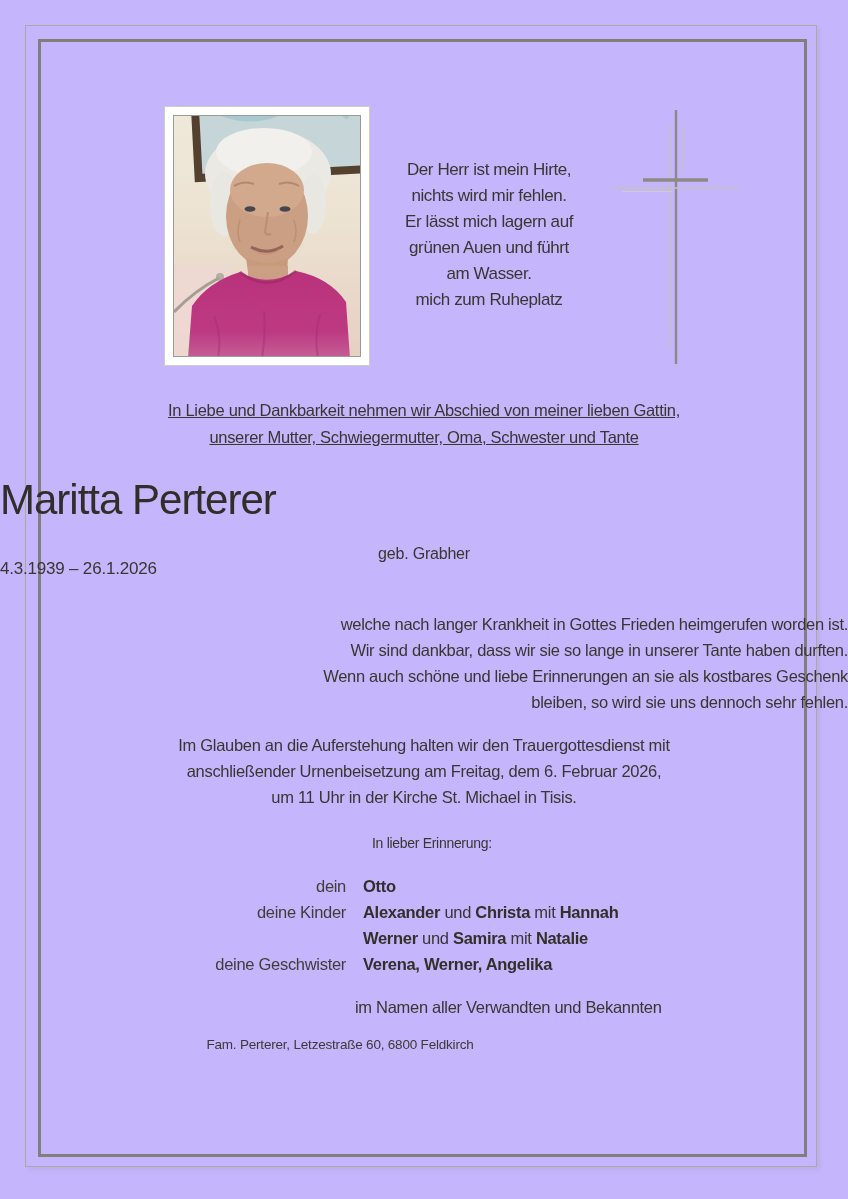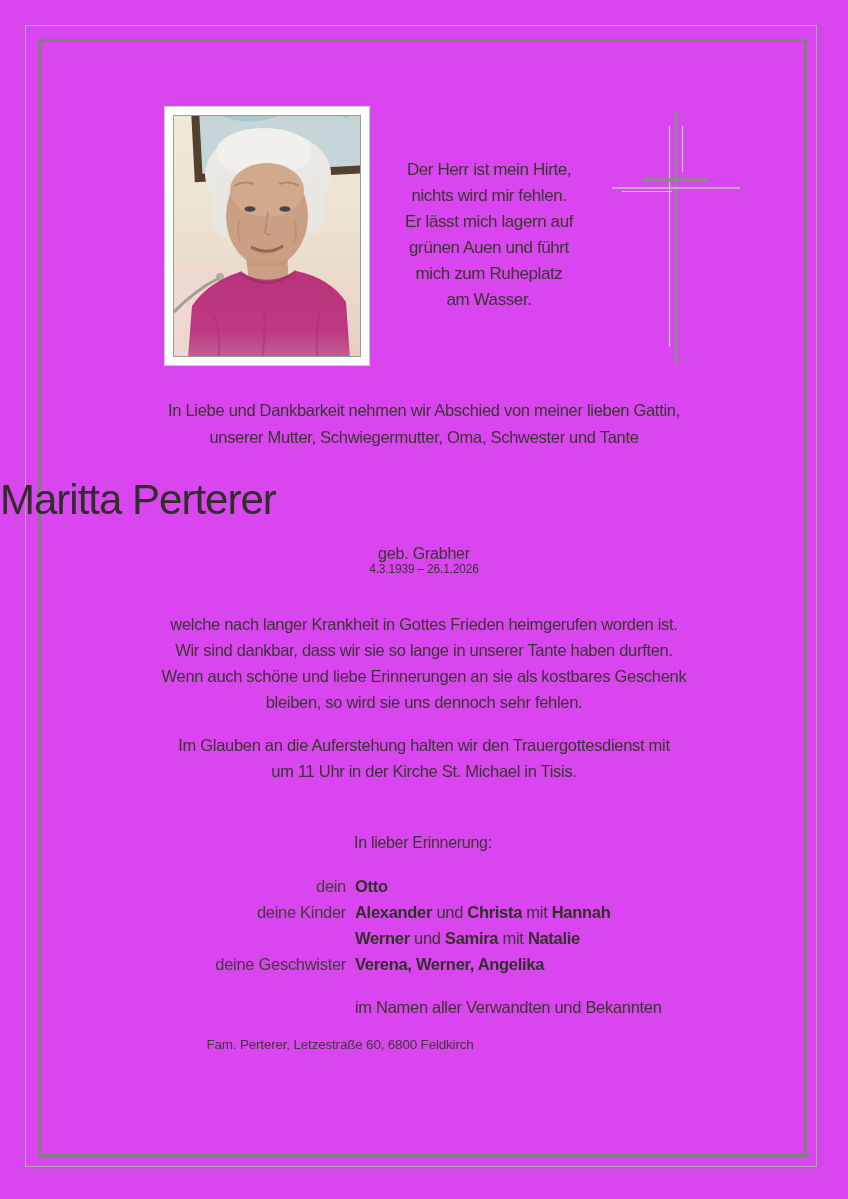--- a/index.html
+++ b/index.html
@@ -1,50 +1,50 @@
 <!DOCTYPE html>
 <html><head>
 <meta charset="utf-8">
 <style>
   html,body{margin:0;padding:0;background:#f9f7ee;}
-  .page{position:relative;width:848px;height:1199px;background:#d946ef;overflow:hidden;
+  .page{position:relative;width:848px;height:1199px;background:#c4b5fd;overflow:hidden;
         font-family:"Liberation Sans",sans-serif;color:#3a3630;}
   .outer-border{position:absolute;left:25px;top:25px;width:790px;height:1140px;
         border:1px solid #aaaaa2;box-shadow:3px 3px 4px rgba(120,120,110,0.12);}
   .inner-border{position:absolute;left:38px;top:39px;width:763px;height:1112px;
         border:3px solid #80807a;}
   
   .photo-frame{position:absolute;left:164px;top:106px;width:206px;height:260px;
         background:#ffffff;border:1px solid #cdcdc5;box-sizing:border-box;padding:8px;}
   .photo-mat{width:100%;height:100%;border:1px solid #9c9c96;box-sizing:border-box;overflow:hidden;}
   .photo-mat svg{display:block;}
   
   .psalm{position:absolute;left:380px;top:157px;width:218px;text-align:center;
         font-size:17px;line-height:26px;letter-spacing:-0.4px;}
   
   .cross{position:absolute;left:606px;top:104px;}
   
   .intro{position:absolute;left:0;width:848px;top:397px;text-align:center;
-        font-size:16.5px;line-height:27px;letter-spacing:-0.3px;}
+        font-size:16.5px;line-height:27px;letter-spacing:-0.3px;text-decoration:underline;}
   .name{position:absolute;left:0;width:848px;top:474px;text-align:left;
         font-size:42px;line-height:52px;letter-spacing:-1px;color:#312d28;}
   .maiden{position:absolute;left:0;width:848px;top:529px;text-align:center;
         font-size:16px;line-height:26px;letter-spacing:-0.2px;margin-top:12px;}
-  .dates{position:absolute;left:0;width:848px;top:556px;text-align:center;
-        font-size:12px;line-height:26px;letter-spacing:-0.2px;}
-  .para1{position:absolute;left:0;width:848px;top:611px;text-align:center;
+  .dates{position:absolute;left:0;width:848px;top:556px;text-align:left;
+        font-size:17px;line-height:26px;letter-spacing:-0.2px;}
+  .para1{position:absolute;left:0;width:848px;top:611px;text-align:right;
         font-size:16.5px;line-height:26px;letter-spacing:-0.3px;}
   .para2{position:absolute;left:0;width:848px;top:732px;text-align:center;
         font-size:16.5px;line-height:26px;letter-spacing:-0.3px;}
   
-  .rem-heading{position:absolute;left:354px;top:830px;font-size:16px;line-height:26px;letter-spacing:-0.3px;}
+  .rem-heading{position:absolute;left:372px;top:830px;font-size:14px;line-height:26px;letter-spacing:-0.3px;}
   .rem-rows{position:absolute;left:0;top:873px;width:848px;}
   .rem-row{display:flex;font-size:16.5px;line-height:26px;letter-spacing:-0.3px;}
   .rem-label{width:346px;text-align:right;color:#413d37;}
-  .rem-names{margin-left:9px;}
+  .rem-names{margin-left:17px;}
   .b{font-weight:700;color:#332f29;}
   .closing{position:absolute;left:355px;top:994px;font-size:16.5px;line-height:26px;letter-spacing:-0.3px;}
   .footer{position:absolute;left:0;width:680px;top:1035px;text-align:center;
         font-size:13.5px;line-height:20px;letter-spacing:-0.2px;color:#3e3a34;}
 </style>
 </head>
 <body>
 
 <div class="page">
 
@@ -96,22 +96,22 @@
         <path d="M40 200 Q48 220 44 242 M146 198 Q140 218 144 242 M90 195 Q92 218 88 242" stroke="#a52d6f" stroke-width="2" fill="none" opacity="0.45"></path>
       </svg>
     </div>
   </div>
 
   <div class="psalm">
     <div>Der Herr ist mein Hirte,</div>
     <div>nichts wird mir fehlen.</div>
     <div>Er lässt mich lagern auf</div>
     <div>grünen Auen und führt</div>
+    <div>am Wasser.</div>
     <div>mich zum Ruheplatz</div>
-    <div>am Wasser.</div>
   </div>
 
   <div class="cross">
     <svg width="140" height="266" viewBox="0 0 140 266" xmlns="http://www.w3.org/2000/svg">
       <line x1="70" y1="6" x2="70" y2="260" stroke="#8b8b85" stroke-width="2.4"></line>
       <line x1="63.5" y1="22" x2="63.5" y2="243" stroke="#c3c3bb" stroke-width="1.3"></line>
       <line x1="76.5" y1="22" x2="76.5" y2="68" stroke="#c3c3bb" stroke-width="1.3"></line>
       <line x1="37" y1="76" x2="102" y2="76" stroke="#8b8b85" stroke-width="3.6"></line>
       <line x1="6" y1="84" x2="134" y2="84" stroke="#c3c3bb" stroke-width="1.3"></line>
       <line x1="16" y1="87.5" x2="66" y2="87.5" stroke="#cdcdc5" stroke-width="1.2"></line>
@@ -128,20 +128,21 @@
   <div class="dates">4.3.1939 – 26.1.2026</div>
 
   <div class="para1">
     <div>welche nach langer Krankheit in Gottes Frieden heimgerufen worden ist.</div>
     <div>Wir sind dankbar, dass wir sie so lange in unserer Tante haben durften.</div>
     <div>Wenn auch schöne und liebe Erinnerungen an sie als kostbares Geschenk</div>
     <div>bleiben, so wird sie uns dennoch sehr fehlen.</div>
   </div>
   <div class="para2">
     <div>Im Glauben an die Auferstehung halten wir den Trauergottesdienst mit</div>
+    <div>anschließender Urnenbeisetzung am Freitag, dem 6. Februar 2026,</div>
     <div>um 11 Uhr in der Kirche St. Michael in Tisis.</div>
   </div>
 
   <div class="rem-heading">In lieber Erinnerung:</div>
 
   <div class="rem-rows">
     <div class="rem-row">
       <div class="rem-label">dein</div>
       <div class="rem-names"><span class="b">Otto</span></div>
     </div>

